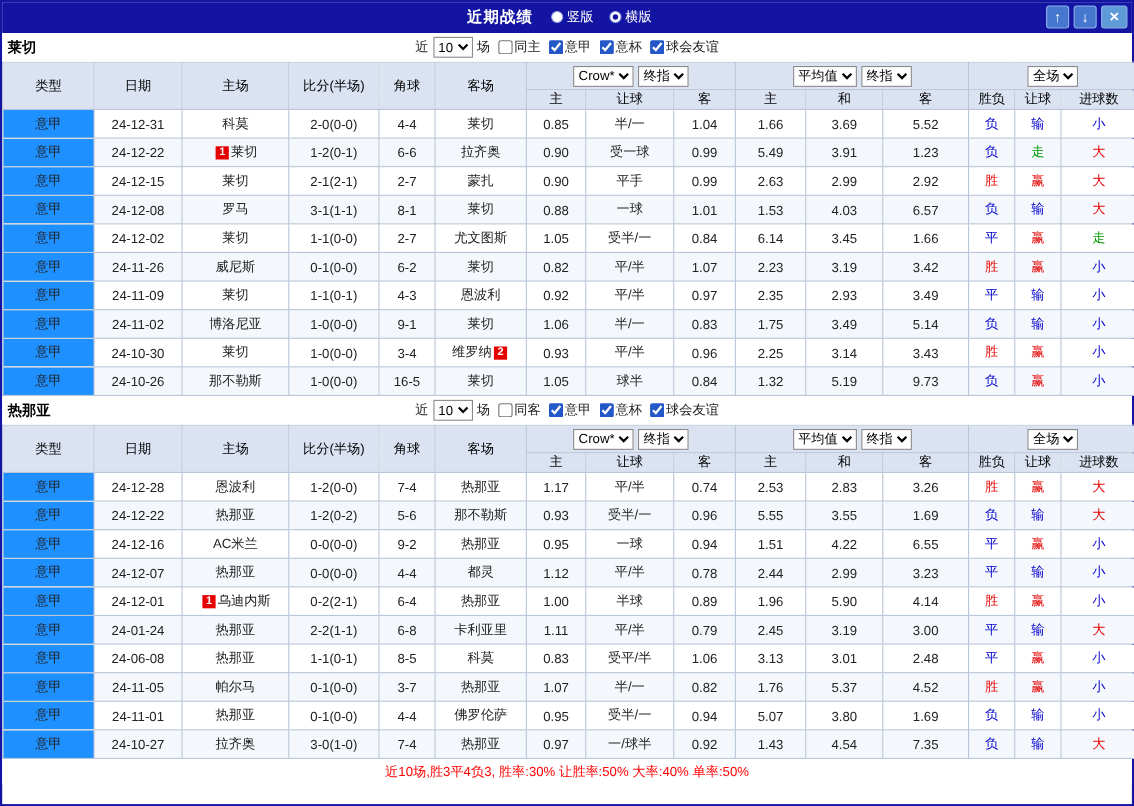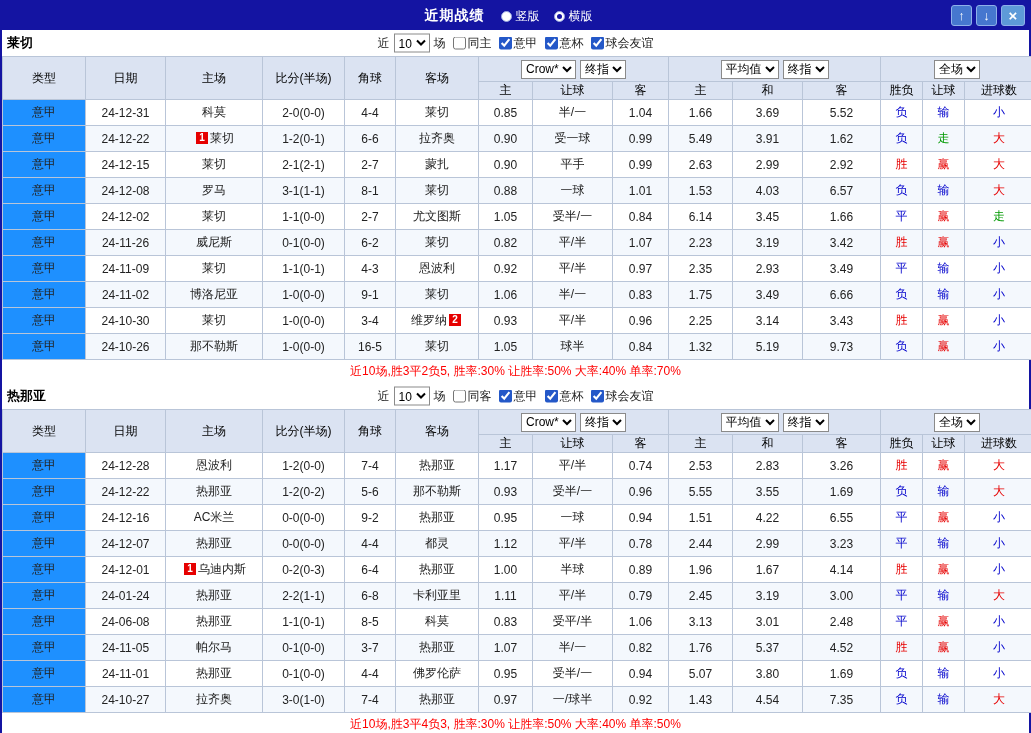--- a/index.html
+++ b/index.html
@@ -8,21 +8,21 @@
     font-family:"Liberation Sans","DejaVu Sans",sans-serif;
     font-size:12px; color:#222; width:1031px;
   }
   .panel { width:1031px; min-height:733px; border:2px solid #1414a2; background:#fff; }
 
   
   .titlebar {
     position:relative; height:28px; background:#1414a2; color:#fff;
     display:flex; align-items:center; justify-content:center;
   }
-  .titlebar-center { display:flex; align-items:flex-end; }
+  .titlebar-center { display:flex; align-items:flex-start; }
   .tb-title { font-size:14px; font-weight:bold; margin-right:16px; letter-spacing:1px; }
   .tb-radio { display:inline-flex; align-items:center; margin-right:14px; cursor:pointer; font-size:12px; color:#fff; }
   .rdot { position:relative; width:11px; height:11px; border-radius:50%; background:#fff; border:1px solid #9aa8e0; margin-right:4px; display:inline-block; }
   .rdot.on::after {
     content:""; position:absolute; left:2px; top:2px; width:5px; height:5px;
     border-radius:50%; background:#1414a2;
   }
   .tb-buttons { position:absolute; right:4px; top:3px; display:flex; }
   .tb-btn {
     width:21px; height:21px; margin-left:4px; border-radius:3px;
@@ -184,21 +184,21 @@
               <td>24-12-22</td>
               <td class="focus"><span class="badge">1</span>莱切</td>
               <td class="score">1-2(0-1)</td>
               <td>6-6</td>
               <td class="">拉齐奥</td>
               <td>0.90</td>
               <td>受一球</td>
               <td>0.99</td>
               <td>5.49</td>
               <td>3.91</td>
-              <td>1.62</td>
+              <td>1.23</td>
               <td style="color:#0000cc">负</td>
               <td style="color:#009900">走</td>
               <td style="color:#e60000">大</td>
             </tr>
             <tr class="data-row">
               <td class="type-cell">意甲</td>
               <td>24-12-15</td>
               <td class="focus">莱切</td>
               <td class="score">2-1(2-1)</td>
               <td>2-7</td>
@@ -286,21 +286,21 @@
               <td>24-11-02</td>
               <td class="">博洛尼亚</td>
               <td class="score">1-0(0-0)</td>
               <td>9-1</td>
               <td class="focus">莱切</td>
               <td>1.06</td>
               <td>半/一</td>
               <td>0.83</td>
               <td>1.75</td>
               <td>3.49</td>
-              <td>6.66</td>
+              <td>5.14</td>
               <td style="color:#0000cc">负</td>
               <td style="color:#0000cc">输</td>
               <td style="color:#0000cc">小</td>
             </tr>
             <tr class="data-row">
               <td class="type-cell">意甲</td>
               <td>24-10-30</td>
               <td class="focus">莱切</td>
               <td class="score">1-0(0-0)</td>
               <td>3-4</td>
@@ -327,21 +327,20 @@
               <td>0.84</td>
               <td>1.32</td>
               <td>5.19</td>
               <td>9.73</td>
               <td style="color:#0000cc">负</td>
               <td style="color:#e60000">赢</td>
               <td style="color:#0000cc">小</td>
             </tr>
           </tbody>
         </table>
-        <div class="summary">近10场,胜3平2负5, 胜率:30% 让胜率:50% 大率:40% 单率:70%</div>
       </div>
       <div class="section">
         <div class="section-header">
           <span class="team-name">热那亚</span>
           <div class="filters">
             <span>近</span>
             <select class="hdr-select"><option>10</option></select>
             <span>场</span>
             <label class="cb">
               <input type="checkbox" style="">
@@ -469,28 +468,28 @@
               <td>2.99</td>
               <td>3.23</td>
               <td style="color:#0000cc">平</td>
               <td style="color:#0000cc">输</td>
               <td style="color:#0000cc">小</td>
             </tr>
             <tr class="data-row">
               <td class="type-cell">意甲</td>
               <td>24-12-01</td>
               <td class=""><span class="badge">1</span>乌迪内斯</td>
-              <td class="score">0-2(0-3)</td>
+              <td class="score">0-2(2-1)</td>
               <td>6-4</td>
               <td class="focus">热那亚</td>
               <td>1.00</td>
               <td>半球</td>
               <td>0.89</td>
               <td>1.96</td>
-              <td>1.67</td>
+              <td>5.90</td>
               <td>4.14</td>
               <td style="color:#e60000">胜</td>
               <td style="color:#e60000">赢</td>
               <td style="color:#0000cc">小</td>
             </tr>
             <tr class="data-row">
               <td class="type-cell">意甲</td>
               <td>24-01-24</td>
               <td class="focus">热那亚</td>
               <td class="score">2-2(1-1)</td>

